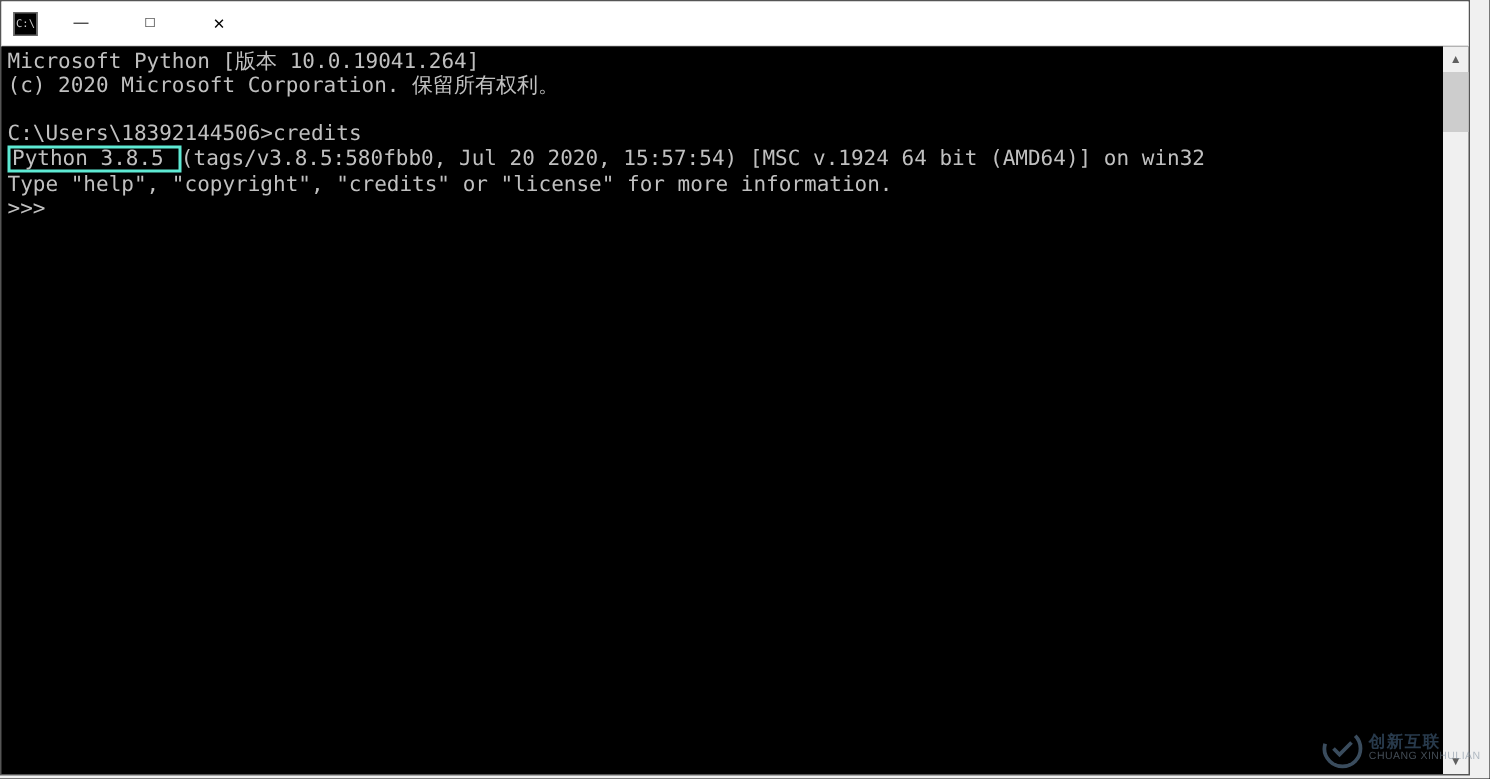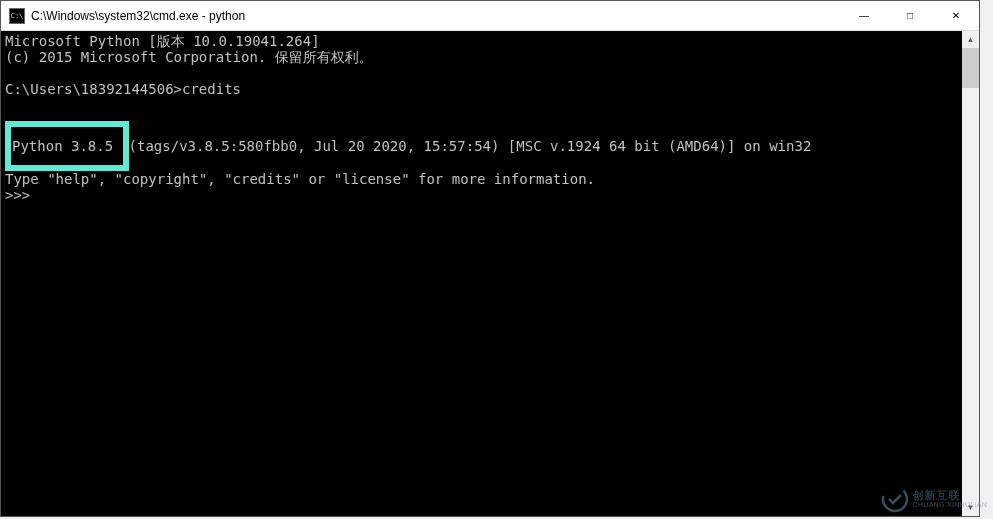--- a/index.html
+++ b/index.html
@@ -75,25 +75,24 @@
       background: #000;
       color: #c0c0c0;
       font-family: 'NSimSun', 'SimSun', 'Consolas', monospace;
       font-size: 14px;
       line-height: 16px;
       padding: 2px 4px;
       white-space: pre;
       letter-spacing: 0;
     }
     .hl {
-      border: 6px solid #5eead4;
-      padding: 12px 1px;
+      border: 2px solid #5eead4;
+      padding: 0 1px;
       display: inline-block;
       line-height: 14px;
-      margin-top: 24px;
     }
     .scrollbar {
       width: 17px;
       background: #f0f0f0;
       position: relative;
     }
     .scroll-thumb {
       position: absolute;
       top: 17px;
       left: 0;
@@ -146,30 +145,29 @@
       color: #7a8a9a;
       letter-spacing: 0.3px;
     }
   </style>
 </head>
 <body>
 
 <div class="window">
   <div class="titlebar">
     <div class="titlebar-icon">C:\</div>
-    <div class="titlebar-title">C:\Windows\system32\cmd.exe - python</div>
     <div class="window-controls">
       <div class="win-btn">—</div>
       <div class="win-btn">□</div>
       <div class="win-btn close">✕</div>
     </div>
   </div>
   <div class="terminal-wrap">
     <div class="terminal"><span>Microsoft Python [版本 10.0.19041.264]</span>
-<span>(c) 2015 Microsoft Corporation. 保留所有权利。</span>
+<span>(c) 2020 Microsoft Corporation. 保留所有权利。</span>
 
 <span>C:\Users\18392144506&gt;</span><span>credits</span>
 <span class="hl">Python 3.8.5 </span><span>(tags/v3.8.5:580fbb0, Jul 20 2020, 15:57:54) [MSC v.1924 64 bit (AMD64)] on win32</span>
 <span>Type "help", "copyright", "credits" or "license" for more information.</span>
 <span>&gt;&gt;&gt; </span></div>
     <div class="scrollbar">
       <div class="scroll-arrow up">▲</div>
       <div class="scroll-thumb"></div>
       <div class="scroll-arrow down">▼</div>
     </div>

